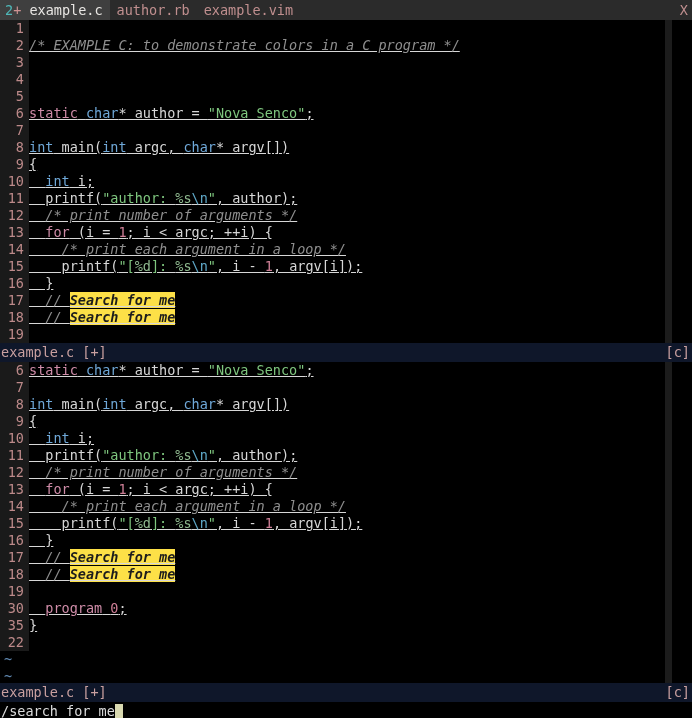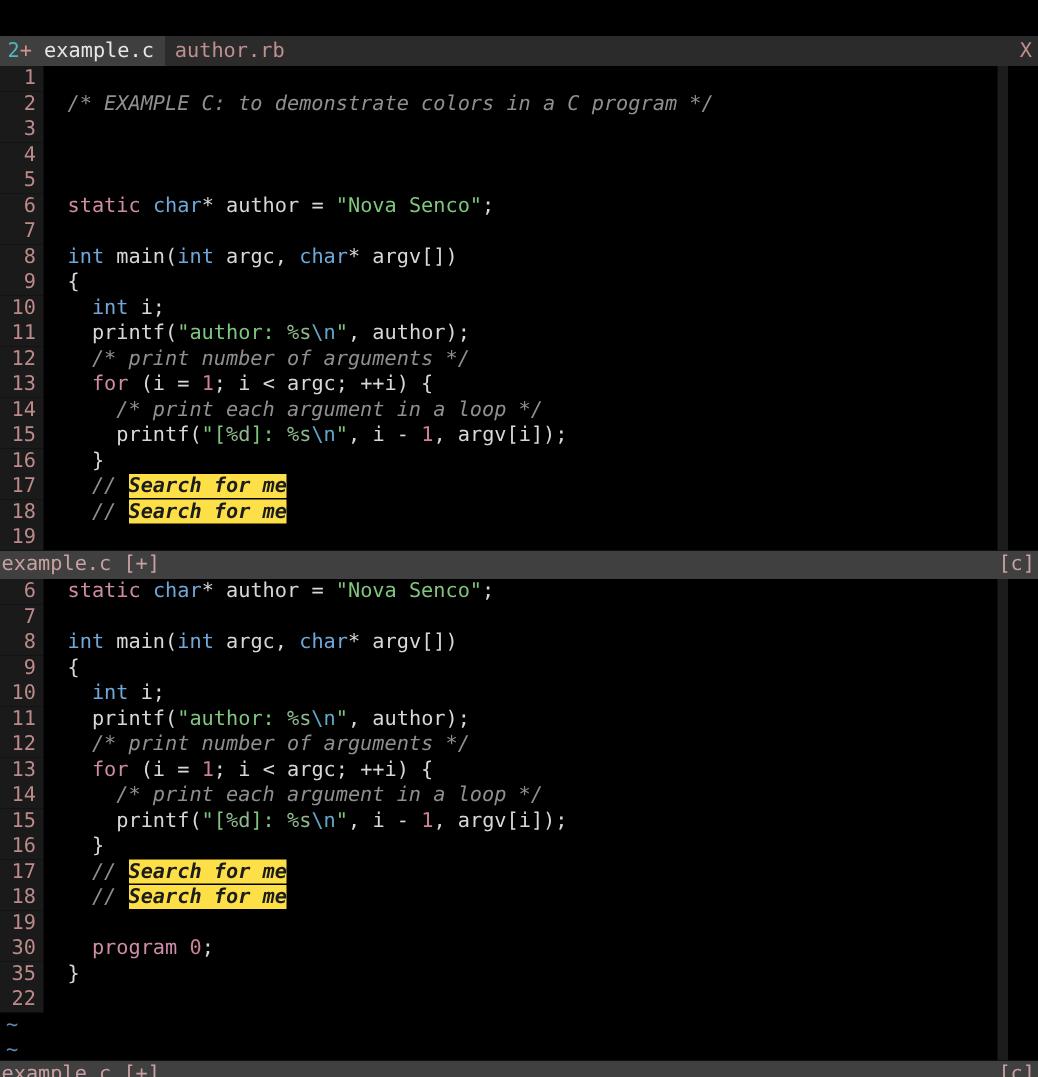--- a/index.html
+++ b/index.html
@@ -19,21 +19,20 @@
 
   
   #tabline {
     height: 20px;
     background: #2b2b2b;
     display: flex;
     align-items: center;
     overflow: hidden;
     white-space: nowrap;
     position: relative;
-    margin-top: 24px;
   }
   .tab {
     height: 20px;
     line-height: 20px;
     padding: 0 7px;
     color: #c08f8f;
     flex: 0 0 auto;
   }
   .tab.active {
     background: #3f3f3f;
@@ -85,23 +84,24 @@
     color: #bd8a8a;
     text-align: right;
     padding-right: 5px;
     box-sizing: border-box;
     height: 17px;
     line-height: 17px;
     -webkit-user-select: none;
     user-select: none;
   }
   .txt {
-    padding-left: 16px;
+    padding-left: 0;
     white-space: pre;
     color: #d7d7d7;
+    text-decoration: underline;
   }
 
   
   .c-cmt   { color: #8f8f8f; font-style: italic; }
   .c-pre   { color: #7fc77f; }
   .c-inc   { color: #7fc77f; }
   .c-kw    { color: #cf8ca8; }
   .c-type  { color: #6fa8d8; }
   .c-str   { color: #7fc77f; }
   .c-fmt   { color: #8fb98f; }
@@ -114,21 +114,21 @@
     color: #1c1c1c;
     font-weight: bold;
     font-style: italic;
   }
   .tilde { color: #5f87af; padding-left: 4px; }
 
   
   .statusline {
     height: 19px;
     line-height: 19px;
-    background: #404040;
+    background: #0f172a;
     color: #c9a0a0;
     display: flex;
     justify-content: space-between;
     white-space: pre;
     overflow: hidden;
     align-items: center;
   }
   .statusline .sl-left { padding-left: 1px; }
   .statusline .sl-right { padding-right: 2px; }
 
@@ -150,20 +150,21 @@
     background: #d9d9b0;
     vertical-align: middle;
   }
 </style>
 </head>
 <body>
 
 <div id="tabline">
     <div class="tab active"><span class="tabnum">2</span><span class="tabmod">+ </span><span>example.c</span></div>
     <div class="tab"><span>author.rb</span></div>
+    <div class="tab"><span>example.vim</span></div>
     <div id="tab-close">X</div>
   </div>
 
 <div class="win" id="win-top" style="height:323px;">
   <div class="colorcol"></div>
   <div class="codearea" id="code-top">
       <div class="line"><span class="ln">1</span><span class="txt"></span></div>
       <div class="line"><span class="ln">2</span><span class="txt"><span class="c-cmt">/* EXAMPLE C: to demonstrate colors in a C program */</span></span></div>
       <div class="line"><span class="ln">3</span><span class="txt"></span></div>
       <div class="line"><span class="ln">4</span></div>

